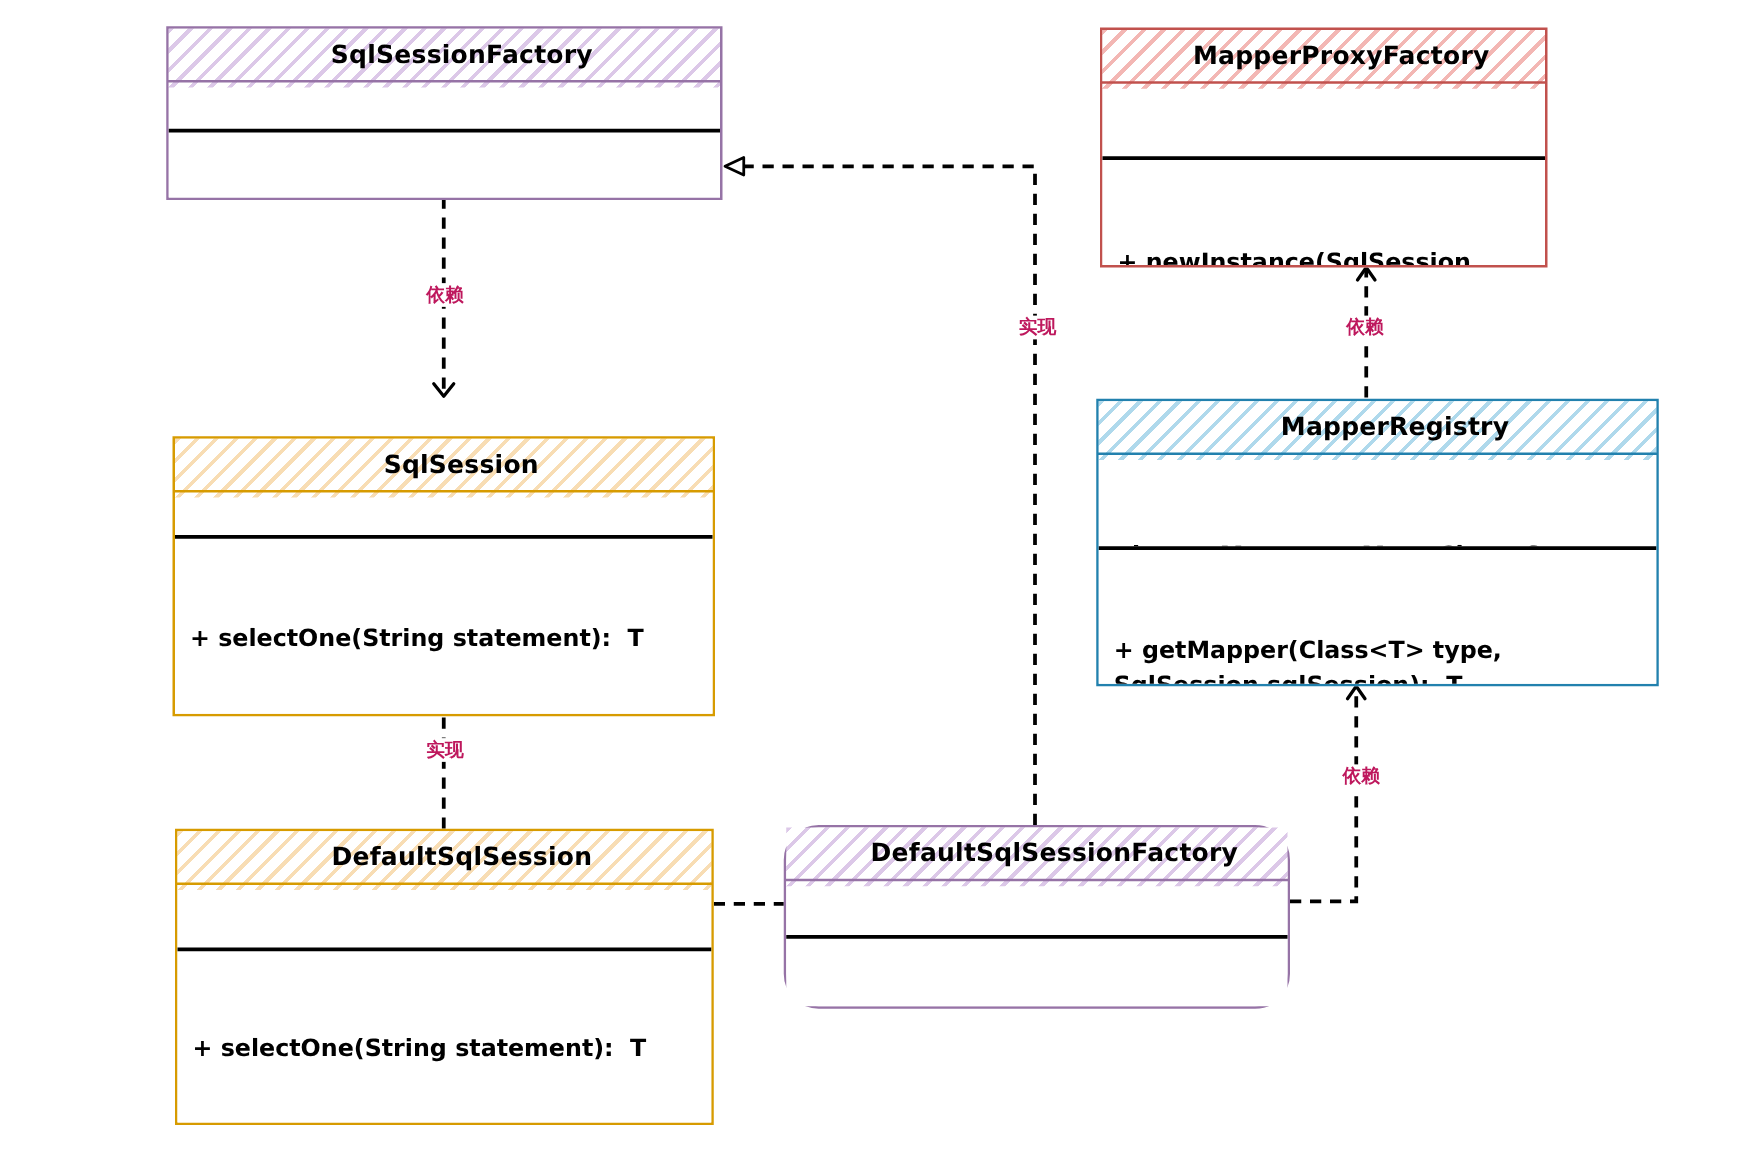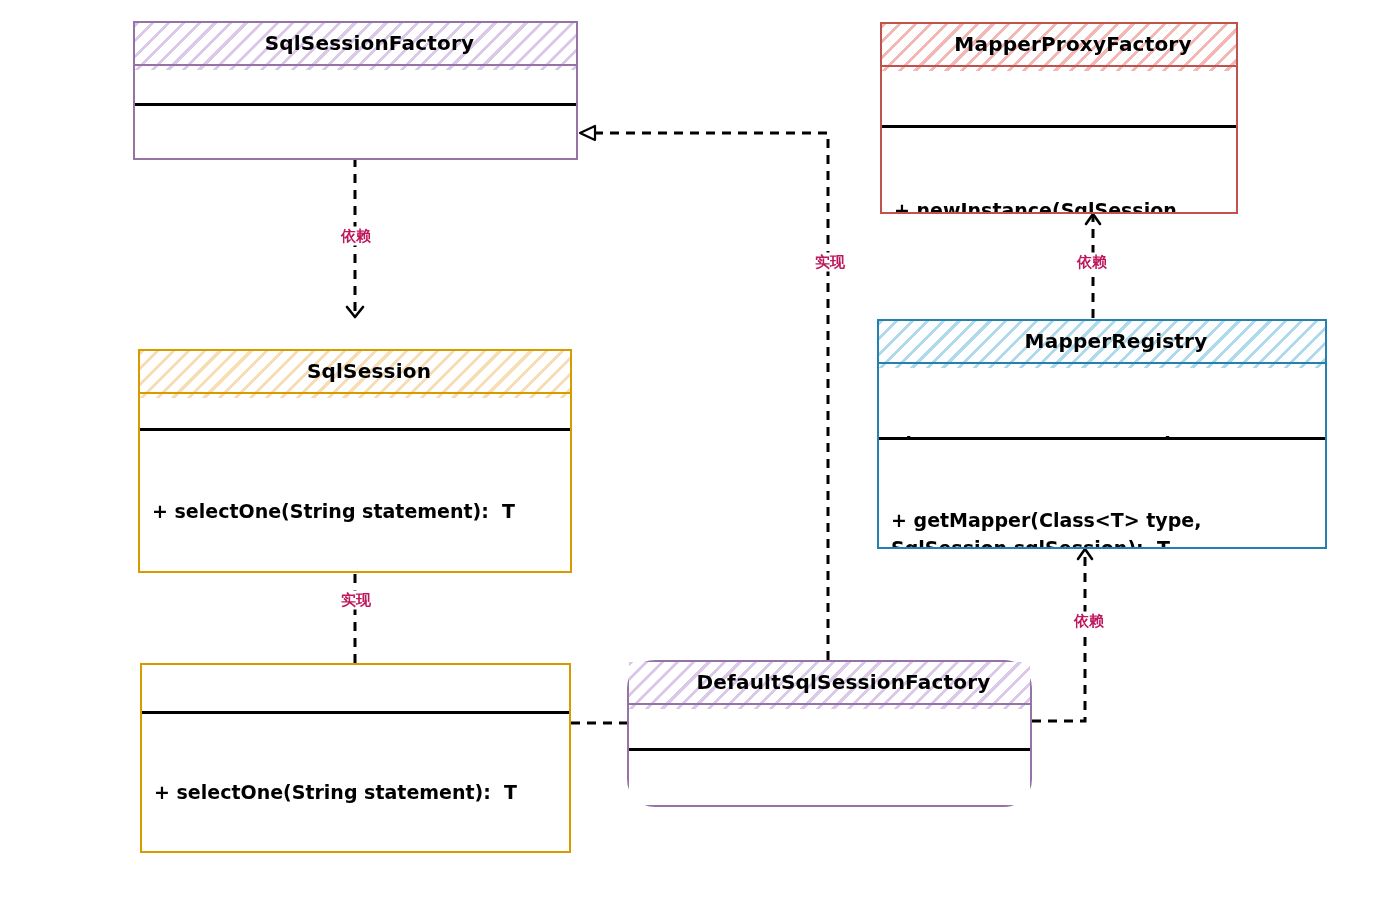--- a/index.html
+++ b/index.html
@@ -120,20 +120,24 @@
     <div class="uml-attrs" style="height:69px; padding-top:6px;">
       <div>- knownMappers:  Map&lt;Class&lt;?&gt;, MapperProxyFactory&lt;?&gt;&gt;</div>
     </div>
     <div class="uml-methods" style="height:110px; padding-top:10px;">
       <div>+ getMapper(Class&lt;T&gt; type, SqlSession sqlSession):  T</div>
       
     </div>
   </div>
 
   <div class="uml-class orange" style="left:140px; top:663px; width:431px;">
+    <div class="uml-header hatch-orange">
+      <div class="uml-title">DefaultSqlSession</div>
+      <div class="uml-sep"></div>
+    </div>
     <div class="uml-attrs" style="height:46px; padding-top:3px;">
       
     </div>
     <div class="uml-methods" style="height:140px; padding-top:8px;">
       <div>+ selectOne(String statement):  T</div>
       
       
     </div>
   </div>
 

